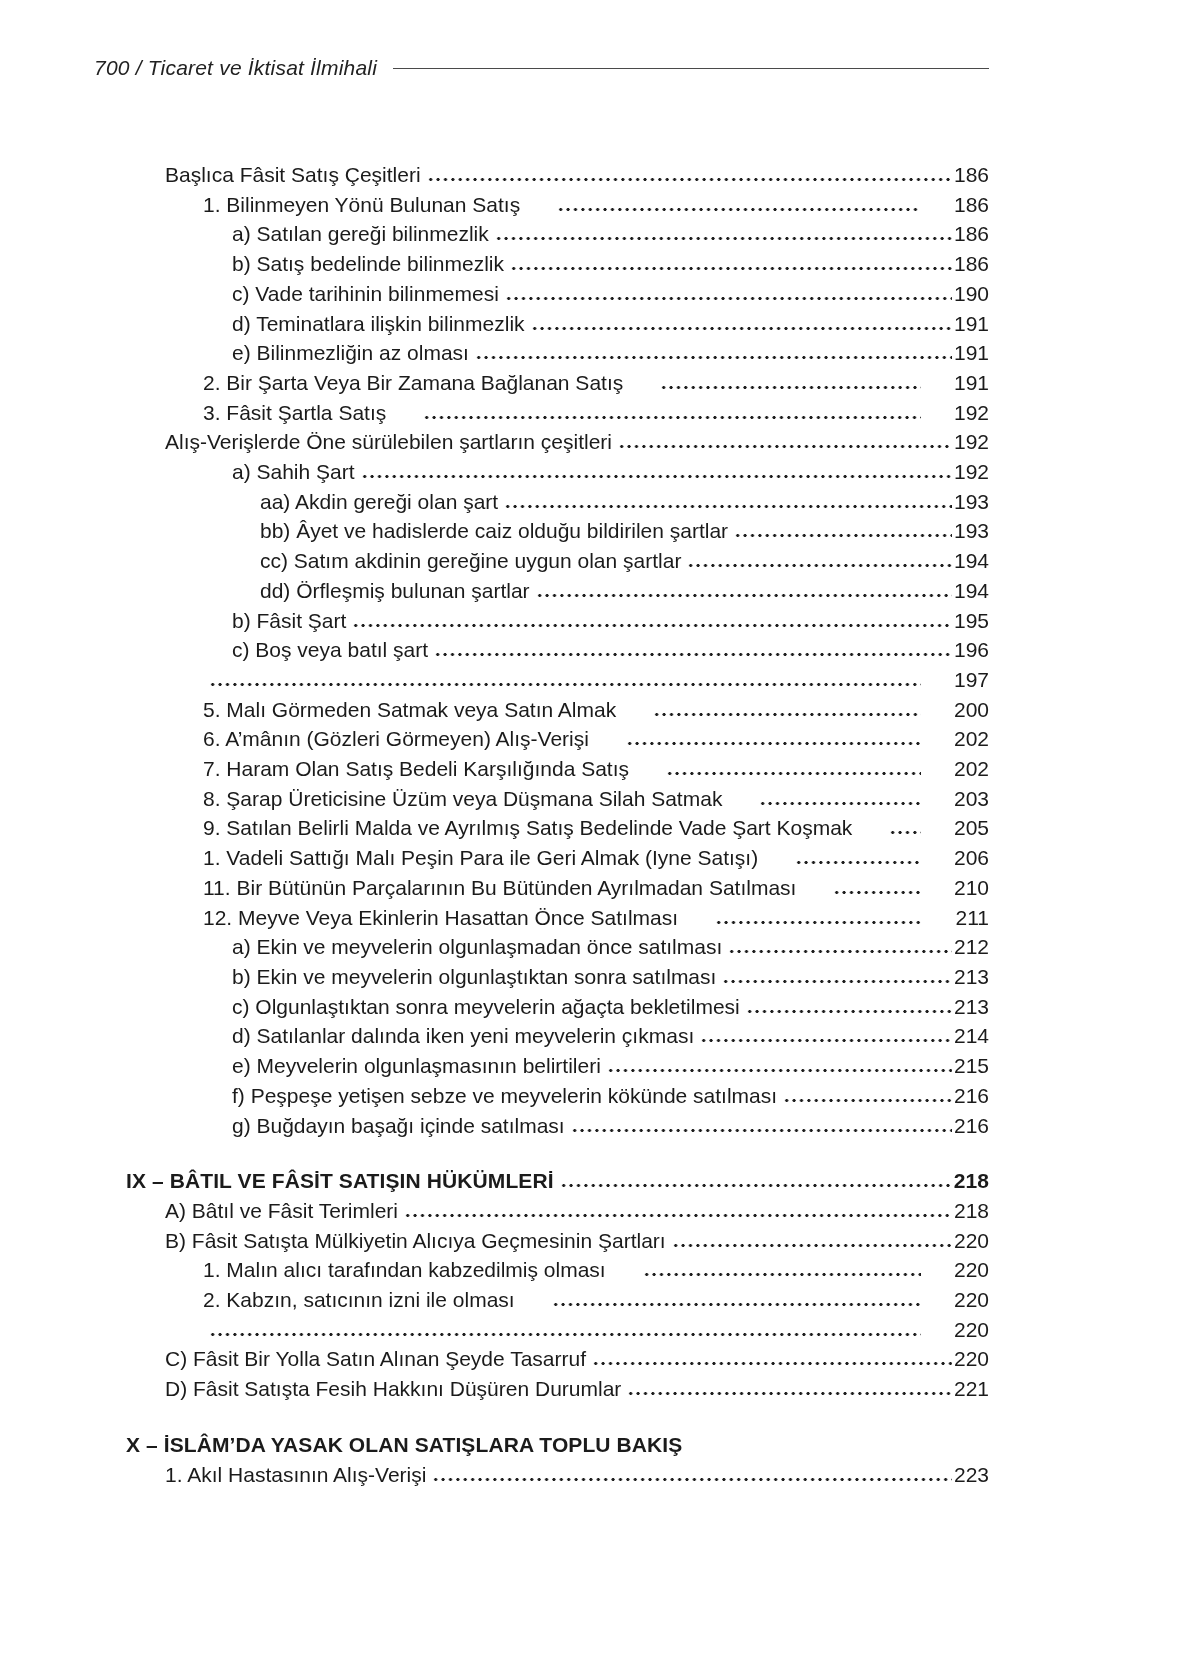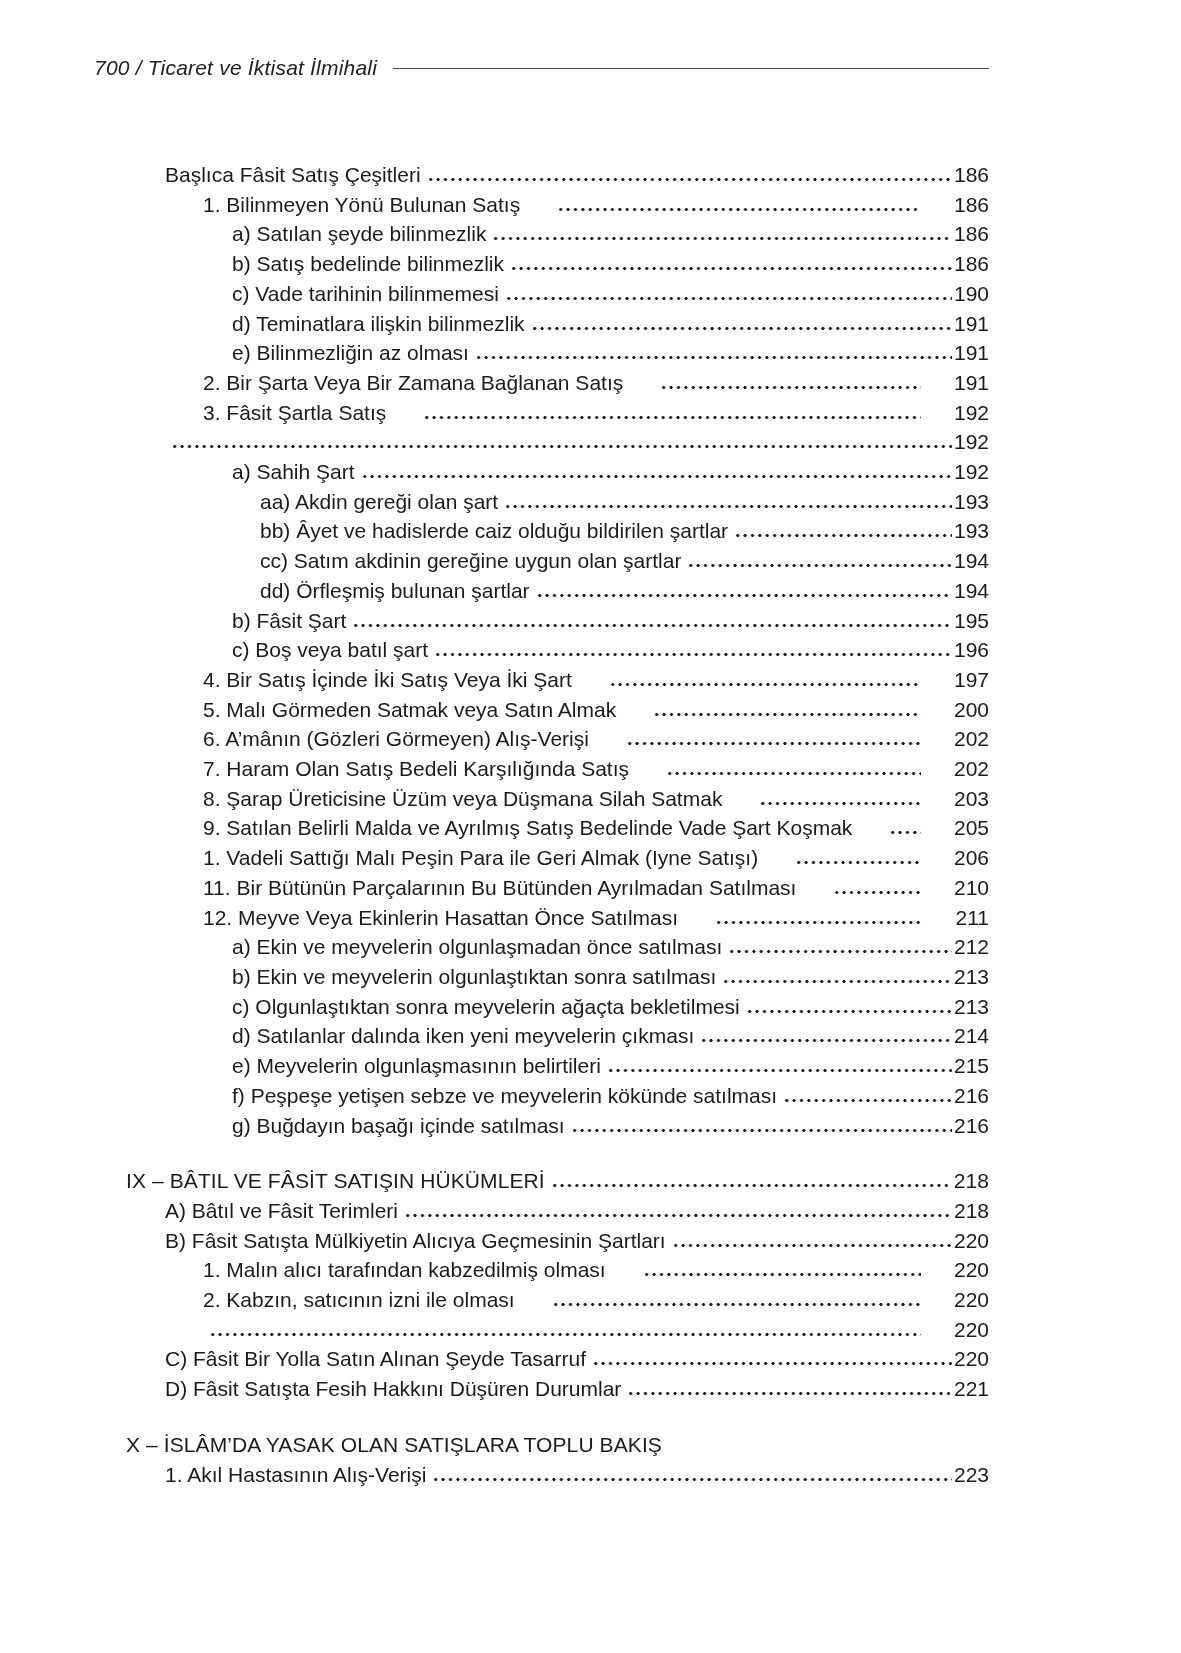--- a/index.html
+++ b/index.html
@@ -33,21 +33,21 @@
   }
   .toc { margin-top: 80px; }
   .entry {
     display: flex;
     align-items: baseline;
     font-size: 21px;
     line-height: 29.7px;
     margin-left: 32px;
   }
   .entry.gap { margin-top: 26px; }
-  .entry.bold { font-weight: normal; letter-spacing: 0.1px; }
+  .entry.bold { font-weight: bold; letter-spacing: 0.1px; }
   .entry .label { white-space: nowrap; }
   .entry .leader {
     flex: 1;
     min-width: 12px;
     height: 5px;
     margin: 0 2px 0 6px;
     background-image: radial-gradient(circle, #1b1b1b 1.3px, transparent 1.8px);
     background-size: 7.4px 5px;
     background-repeat: repeat-x;
     background-position: left center;
@@ -75,21 +75,21 @@
     <span class="label">Başlıca Fâsit Satış Çeşitleri</span>
     <span class="leader"></span>
     <span class="page-num">186</span>
   </div>
       <div class="entry lv2">
     <span class="label">1. Bilinmeyen Yönü Bulunan Satış</span>
     <span class="leader"></span>
     <span class="page-num">186</span>
   </div>
       <div class="entry lv3">
-    <span class="label">a) Satılan şeyde bilinmezlik</span>
+    <span class="label">a) Satılan gereği bilinmezlik</span>
     <span class="leader"></span>
     <span class="page-num">186</span>
   </div>
       <div class="entry lv3">
     <span class="label">b) Satış bedelinde bilinmezlik</span>
     <span class="leader"></span>
     <span class="page-num">186</span>
   </div>
       <div class="entry lv3">
     <span class="label">c) Vade tarihinin bilinmemesi</span>
@@ -110,20 +110,21 @@
     <span class="label">2. Bir Şarta Veya Bir Zamana Bağlanan Satış</span>
     <span class="leader"></span>
     <span class="page-num">191</span>
   </div>
       <div class="entry lv2">
     <span class="label">3. Fâsit Şartla Satış</span>
     <span class="leader"></span>
     <span class="page-num">192</span>
   </div>
       <div class="entry lv1">
+    <span class="label">Alış-Verişlerde Öne sürülebilen şartların çeşitleri</span>
     <span class="leader"></span>
     <span class="page-num">192</span>
   </div>
       <div class="entry lv3">
     <span class="label">a) Sahih Şart</span>
     <span class="leader"></span>
     <span class="page-num">192</span>
   </div>
       <div class="entry lv4">
     <span class="label">aa) Akdin gereği olan şart</span>
@@ -149,21 +150,20 @@
     <span class="label">b) Fâsit Şart</span>
     <span class="leader"></span>
     <span class="page-num">195</span>
   </div>
       <div class="entry lv3">
     <span class="label">c) Boş veya batıl şart</span>
     <span class="leader"></span>
     <span class="page-num">196</span>
   </div>
       <div class="entry lv2">
-    <span class="label">4. Bir Satış İçinde İki Satış Veya İki Şart</span>
     <span class="leader"></span>
     <span class="page-num">197</span>
   </div>
       <div class="entry lv2">
     <span class="label">5. Malı Görmeden Satmak veya Satın Almak</span>
     <span class="leader"></span>
     <span class="page-num">200</span>
   </div>
       <div class="entry lv2">
     <span class="label">6. A’mânın (Gözleri Görmeyen) Alış-Verişi</span>

